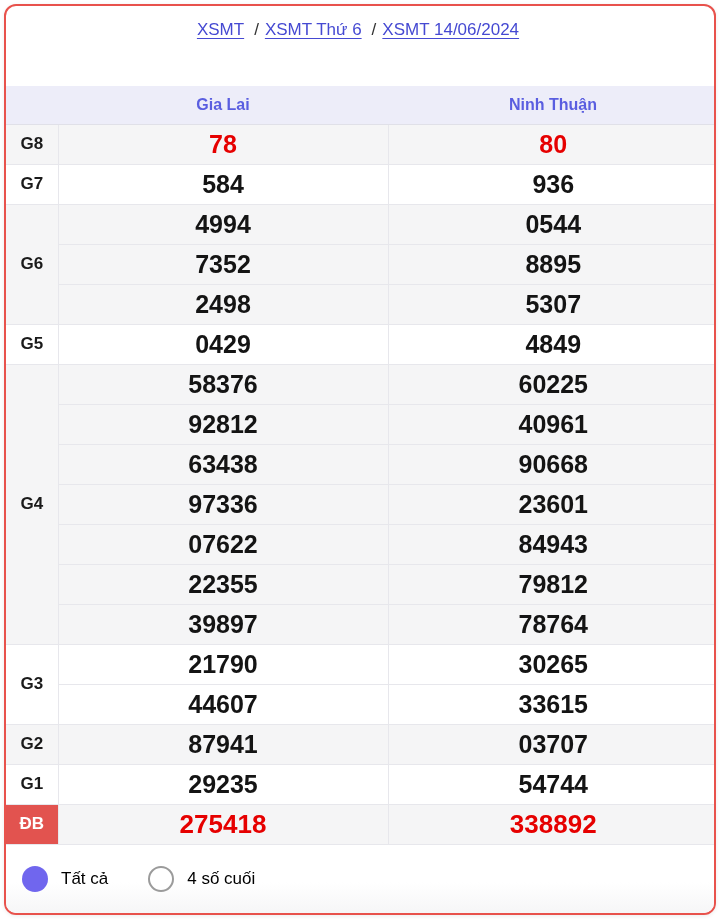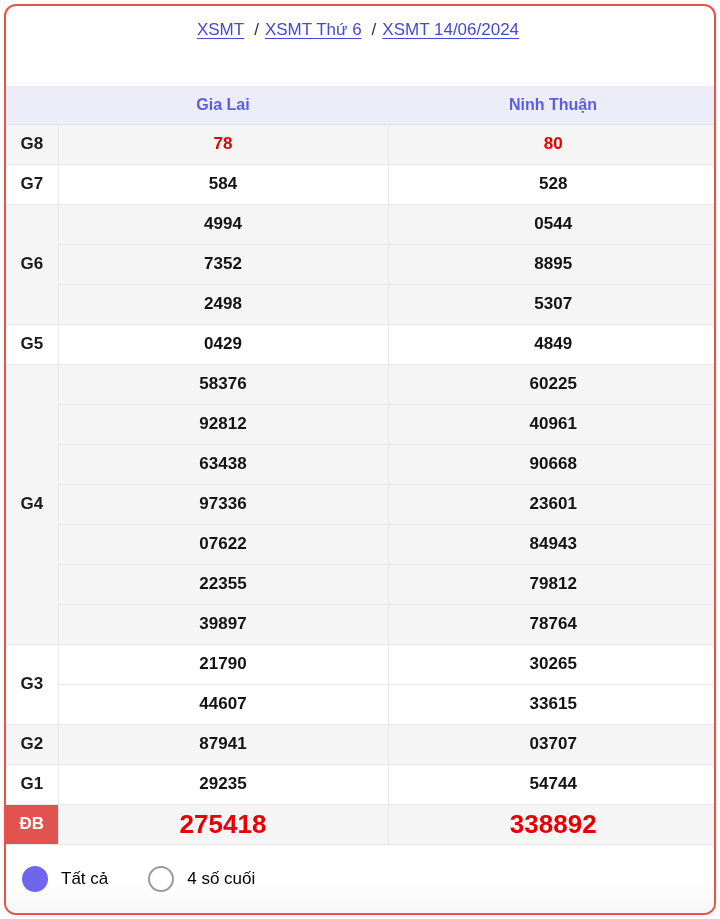--- a/index.html
+++ b/index.html
@@ -75,21 +75,21 @@
     font-size: 17px;
     font-weight: bold;
     color: #1a1a1a;
     border-right: 1px solid var(--grid-line);
   }
   td.prize.db {
     background: var(--db-label-bg) !important;
     color: #ffffff;
   }
   td.val {
-    font-size: 17px;
+    font-size: 25px;
     font-weight: bold;
     color: #141414;
   }
   td.val + td.val { border-left: 1px solid var(--grid-line); }
   td.val.red { color: var(--value-red); }
   td.val.big { font-size: 26px; }
 
   .filters {
     flex: 1 1 auto;
     display: flex;
@@ -137,21 +137,21 @@
     </thead>
     <tbody>
         <tr class="shade">
           <td class="prize" rowspan="1">G8</td>
           <td class="val red">78</td>
           <td class="val red">80</td>
         </tr>
         <tr class="plain">
           <td class="prize" rowspan="1">G7</td>
           <td class="val">584</td>
-          <td class="val">528</td>
+          <td class="val">936</td>
         </tr>
         <tr class="shade">
           <td class="prize" rowspan="3">G6</td>
           <td class="val">4994</td>
           <td class="val">0544</td>
         </tr>
         <tr class="shade">
           <td class="val">7352</td>
           <td class="val">8895</td>
         </tr>

